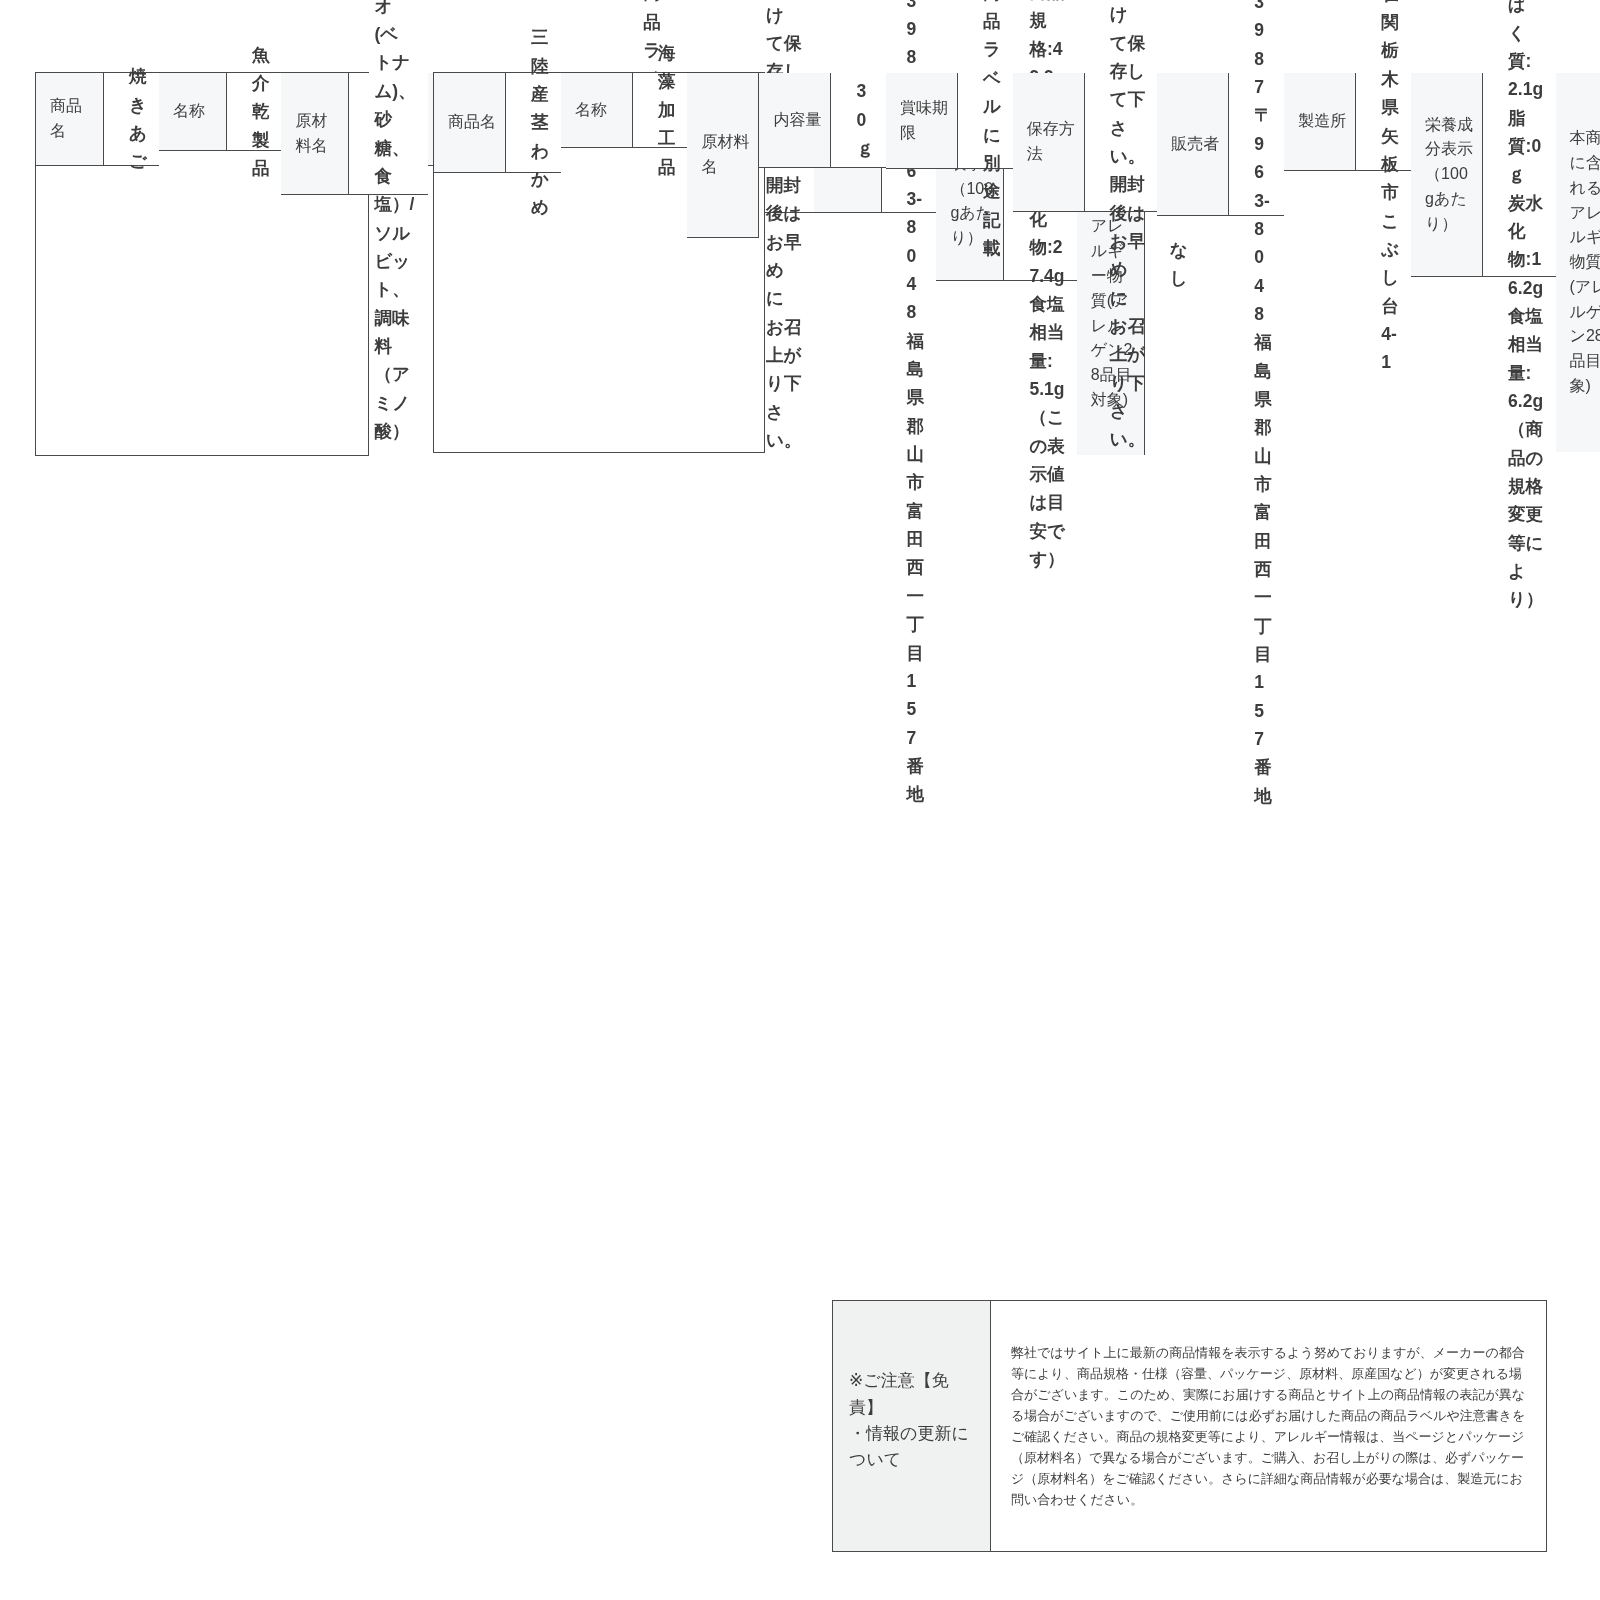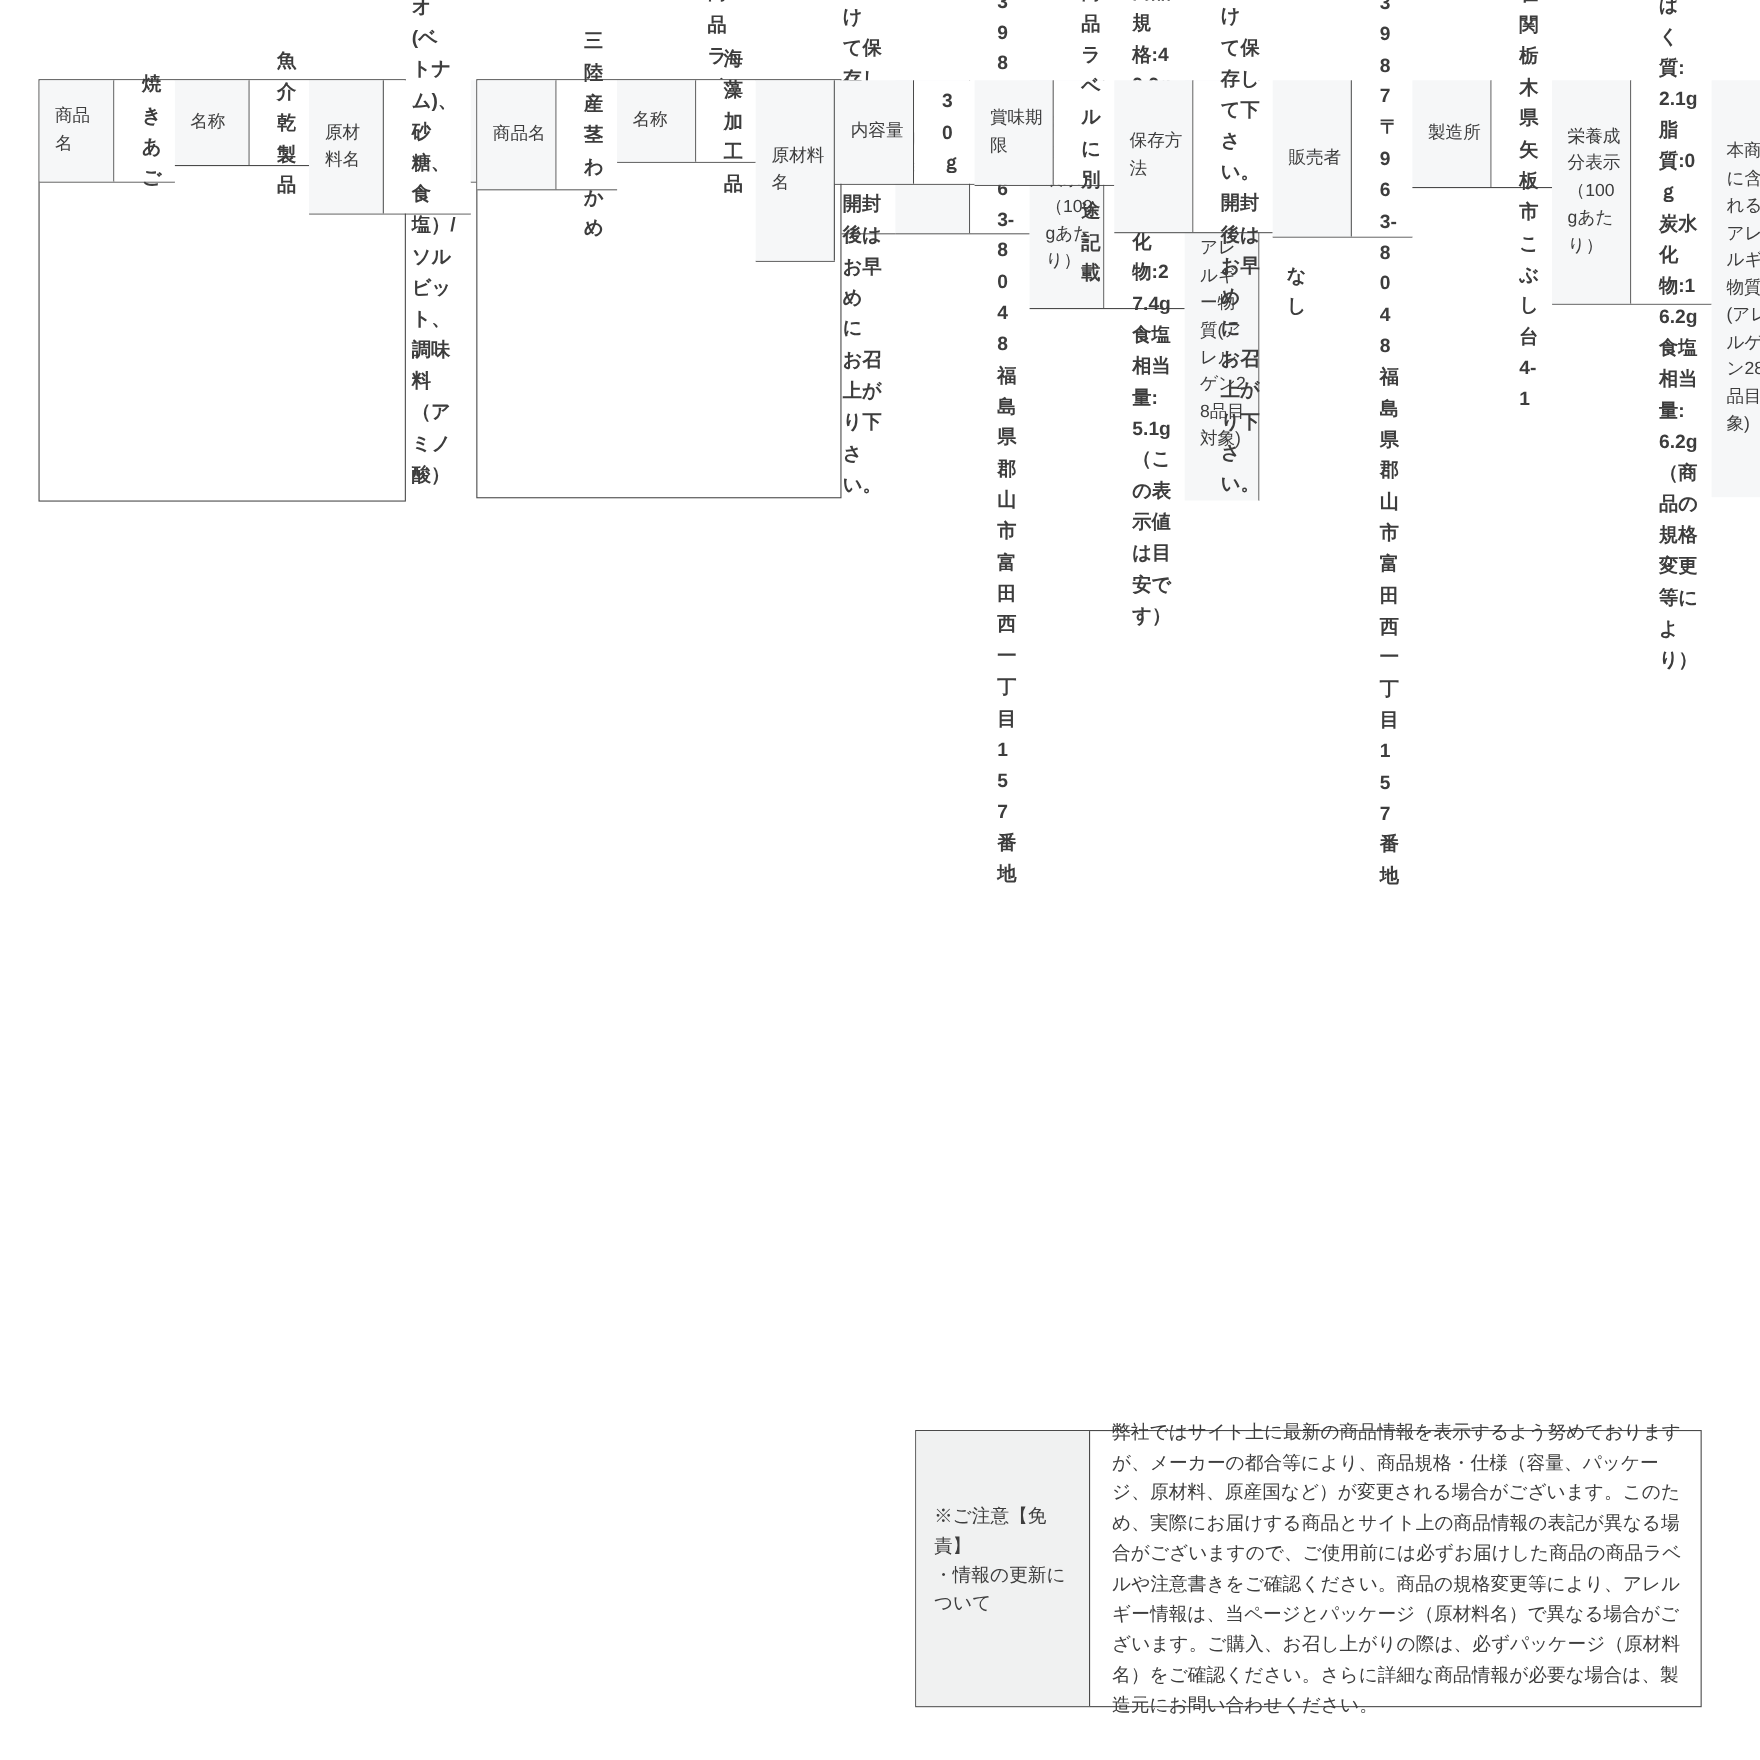--- a/index.html
+++ b/index.html
@@ -45,27 +45,27 @@
     display: flex;
     background: #ffffff;
   }
   .disclaimer-label {
     width: 158px; flex: 0 0 158px;
     background: #f0f1f1;
     border-right: 1.5px solid #4a4a4a;
     display: flex; align-items: center;
     padding: 0 12px 10px 16px;
     font-size: 17px; line-height: 1.55;
-    white-space: pre-wrap; word-break: break-all; font-family: Liberation Mono, monospace;
+    white-space: pre-wrap; word-break: break-all;
   }
   .disclaimer-body {
     flex: 1;
     display: flex; align-items: center;
     padding: 12px 16px 12px 20px;
-    font-size: 17px; line-height: 1.62;
+    font-size: 13px; line-height: 1.62;
     white-space: pre-wrap;
   }
 </style>
 </head>
 <body>
 
 <div class="spec-table t1" style="left:35px; top:72px; width:334px;">
   <div class="spec-row" style="height:93px">
     <div class="spec-label">商品名</div>
     <div class="spec-value">焼きあご</div>

